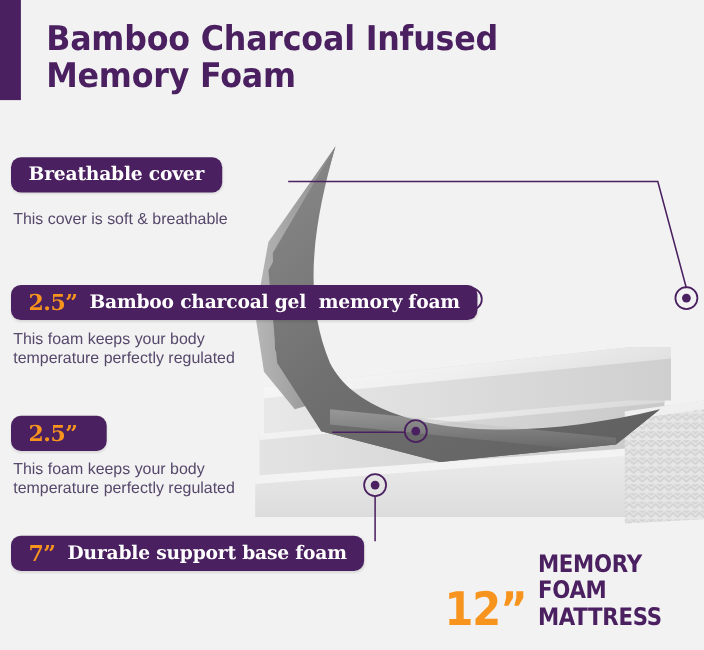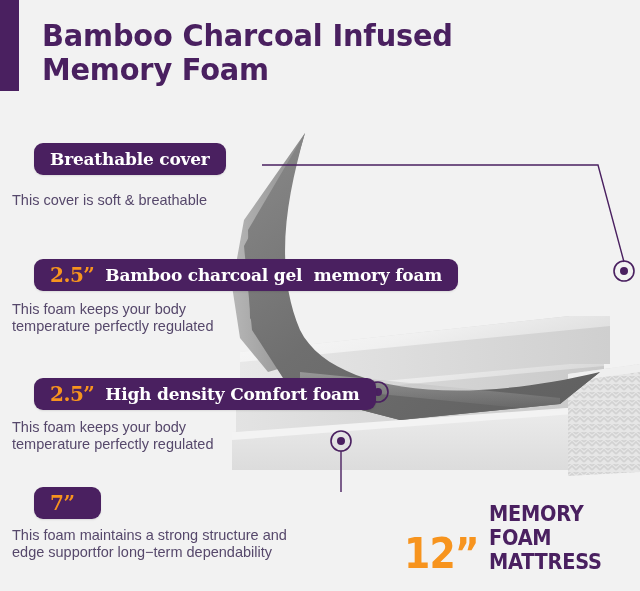--- a/index.html
+++ b/index.html
@@ -51,21 +51,20 @@
     position: absolute;
     background: #4a2060;
     border-radius: 9px;
     box-sizing: border-box;
     display: flex;
     align-items: center;
     height: 32px;
     padding: 0 16px;
     color: #ffffff;
     box-shadow: 0 1px 2px rgba(0,0,0,0.10);
-    margin-left: 24px;
   }
   .badge .size {
     color: #f7941e;
     font-family: "DejaVu Serif", serif;
     font-weight: bold;
     font-size: 20px;
     line-height: 19px;
     margin-right: 11px;
     letter-spacing: -0.5px;
     white-space: pre;
@@ -236,30 +235,28 @@
 
   <div class="badge" id="badge-2">
     <span class="size">2.5”</span>
     <span class="btext">Bamboo charcoal gel  memory foam</span>
   </div>
   <div class="desc" id="desc-2">This foam keeps your body
 temperature perfectly regulated</div>
 
   <div class="badge" id="badge-3">
     <span class="size">2.5”</span>
-    <span class="btext">High density Comfort foam</span>
   </div>
   <div class="desc" id="desc-3">This foam keeps your body
 temperature perfectly regulated</div>
 
   <div class="badge" id="badge-4">
     <span class="size">7”</span>
-  </div>
-  <div class="desc" id="desc-4">This foam maintains a strong structure and
-edge supportfor long−term dependability</div>
+    <span class="btext">Durable support base foam</span>
+  </div>
 
   <div id="footer-spec">
     <span class="fsize">12”</span>
     <span class="flabel">MEMORY FOAM
 MATTRESS</span>
   </div>
 
 </div>
 
 </body></html>

